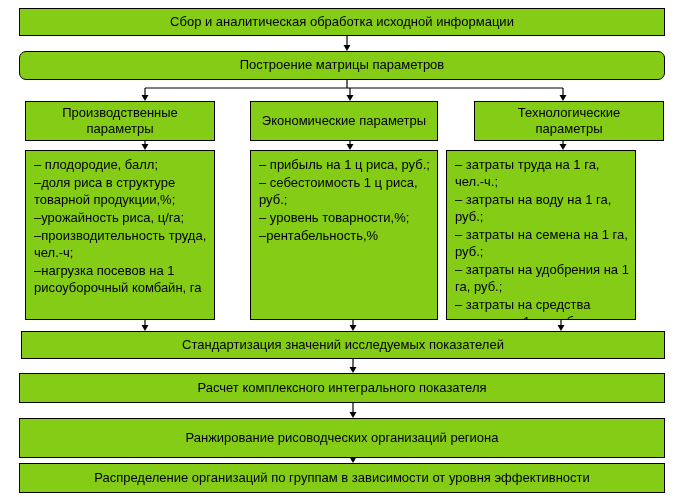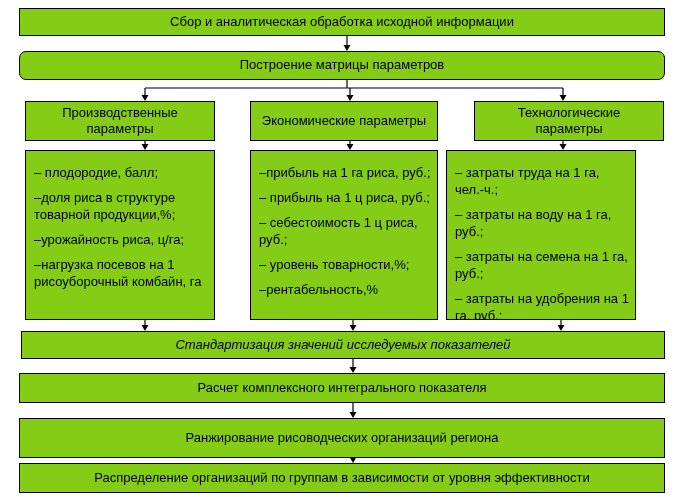--- a/index.html
+++ b/index.html
@@ -25,41 +25,41 @@
   .center-box {
     display: flex;
     align-items: center;
     justify-content: center;
     text-align: center;
     padding: 2px 10px;
   }
   
   .b-collect   { left: 19px;  top: 8px;   width: 646px; height: 28px; }
   .b-matrix    { left: 19px;  top: 51px;  width: 646px; height: 29px; border-radius: 7px; }
-  .b-standard  { left: 21px;  top: 331px; width: 644px; height: 28px; font-style: italic; }
+  .b-standard  { left: 21px;  top: 331px; width: 644px; height: 28px; }
   .b-calc      { left: 19px;  top: 373px; width: 646px; height: 30px; }
   .b-rank      { left: 19px;  top: 418px; width: 646px; height: 40px; }
   .b-dist      { left: 19px;  top: 463px; width: 646px; height: 30px; }
   
   .h-col  { top: 101px; height: 40px; }
   .h-left  { left: 25px;  width: 190px; }
   .h-mid   { left: 250px; width: 188px; }
   .h-right { left: 474px; width: 190px; }
   
   .c-col {
     top: 150px;
     height: 170px;
     padding: 5px 6px 0 8px;
     overflow: hidden;
     text-align: left;
   }
   .c-left  { left: 25px;  width: 190px; }
   .c-mid   { left: 250px; width: 188px; }
   .c-right { left: 446px; width: 190px; }
-  .c-col .item { margin: 8px 0 1px 0; line-height: 17px; }
+  .c-col .item { margin: 0 0 1px 0; line-height: 17px; }
   .arrows {
     position: absolute;
     left: 0; top: 0;
     width: 684px; height: 497px;
     pointer-events: none;
   }
 </style>
 </head>
 <body>
 
@@ -121,24 +121,24 @@
     <span>Экономические параметры</span>
   </div>
   <div class="box center-box h-col h-right">
     <span>Технологические параметры</span>
   </div>
 
   <div class="box c-col c-left">
     <div class="item">– плодородие, балл;</div>
     <div class="item">–доля риса в структуре товарной продукции,%;</div>
     <div class="item">–урожайность риса, ц/га;</div>
+    <div class="item">–производительность труда, чел.-ч;</div>
     <div class="item">–нагрузка посевов на 1 рисоуборочный комбайн, га</div>
   </div>
   <div class="box c-col c-mid">
-    <div class="item">–прибыль на 1 га риса, руб.;</div>
     <div class="item">– прибыль на 1 ц риса, руб.;</div>
     <div class="item">– себестоимость 1 ц риса, руб.;</div>
     <div class="item">– уровень товарности,%;</div>
     <div class="item">–рентабельность,%</div>
   </div>
   <div class="box c-col c-right">
     <div class="item">– затраты труда на 1 га, чел.-ч.;</div>
     <div class="item">– затраты на воду на 1 га, руб.;</div>
     <div class="item">– затраты на семена на 1 га, руб.;</div>
     <div class="item">– затраты на удобрения на 1 га, руб.;</div>

